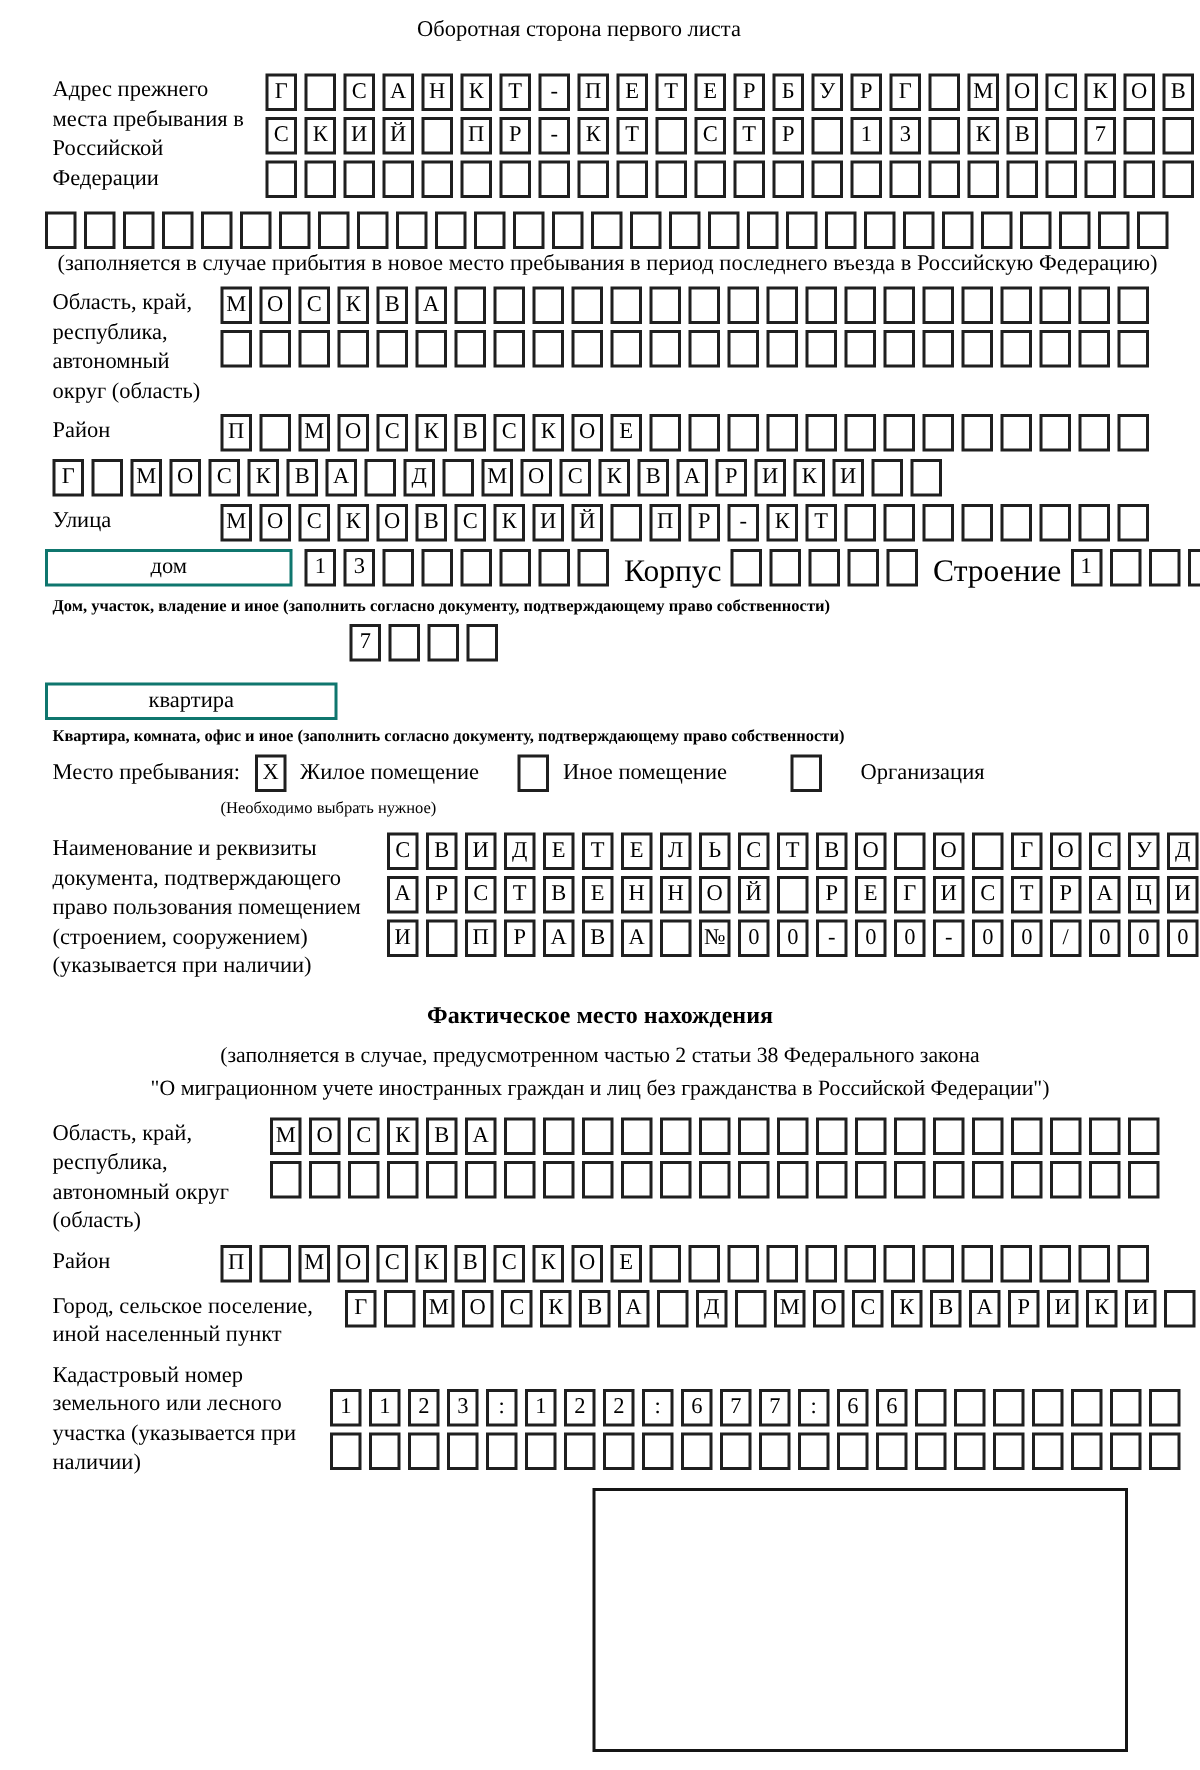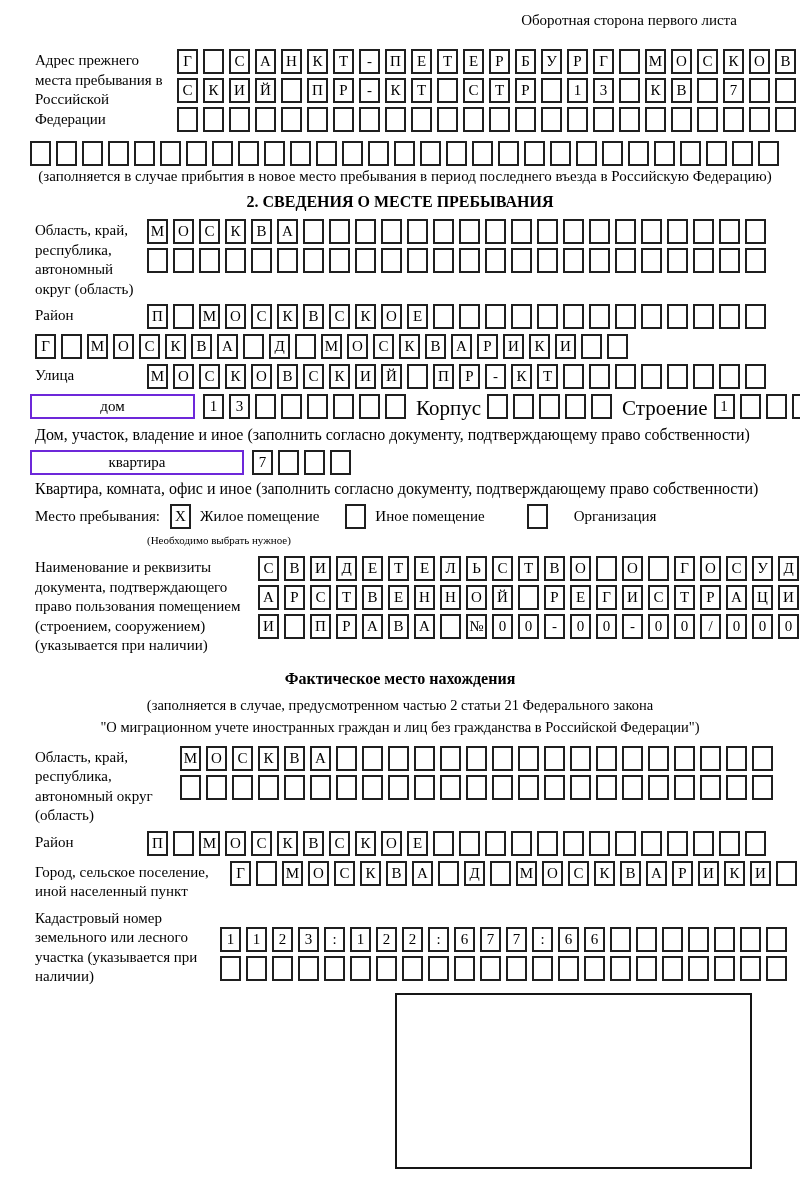--- a/index.html
+++ b/index.html
@@ -1,32 +1,32 @@
 <!DOCTYPE html>
 <html lang="ru"><head>
 <meta charset="utf-8">
 <style>
   html,body{margin:0;padding:0;background:#fff;}
   body{width:800px;height:1180px;color:#000;font-family:"Liberation Serif","DejaVu Serif",serif;position:relative;overflow:hidden;}
   .page{padding:12px 5px 0 35px;}
-  .corner{ text-align:right; padding-right:58px; font-size:15px; margin-bottom:20px;font-family:Liberation Serif, serif;}
+  .corner{ text-align:center; padding-right:58px; font-size:15px; margin-bottom:20px;font-family:Liberation Serif, serif;}
   .line{display:flex;align-items:flex-start;margin-bottom:5px;}
   .lbl{font-size:15px;line-height:1.3;flex:0 0 auto;padding-top:2px;}
   .w142{width:142px;} .w112{width:112px;} .w137{width:137px;} .w145{width:145px;}
   .w195{width:195px;} .w185{width:185px;} .w223{width:223px;}
   .stack > .boxes{margin-bottom:4px;}
   .boxes{display:flex;gap:5px;flex-wrap:nowrap;}
   .cbox{display:inline-flex;align-items:center;justify-content:center;flex:0 0 auto;
         width:21px;height:25px;box-sizing:border-box;border:2px solid #1f1f1f;
         font-size:15px;line-height:1;background:#fff;}
   .widebox{display:inline-flex;align-items:center;justify-content:center;height:25px;
-        box-sizing:border-box;border:2px solid #6d28d9;font-size:15px;flex:0 0 auto;}
-  .w165{width:165px;} .w205{width:214px;}
+        box-sizing:border-box;border:2px solid #0f766e;font-size:15px;flex:0 0 auto;}
+  .w165{width:165px;} .w205{width:195px;margin-top:39px;}
   .note{font-size:15px;text-align:center;margin:2px 0 6px 0;padding-right:20px;}
-  .note-left{font-size:16px;margin:0 0 6px 0;}
+  .note-left{font-size:11px;margin:0 0 6px 0;font-weight:bold;}
   .title{font-size:16px;font-weight:bold;text-align:center;margin:8px 0 8px 0;padding-right:30px;}
   .midlbl{font-size:21px;padding:2px 6px 0 10px;flex:0 0 auto;}
   .inline-row{align-items:flex-start;}
   .stay{align-items:center;margin-top:6px;}
   .stay .opt{font-size:15px;margin:0 0 0 9px;}
   .stay .gap24{margin-left:26px;} .stay .gap40{margin-left:42px;}
   .stay .lbl-inline{font-size:15px;margin-right:10px;}
   .choose-note{font-size:11px;margin:2px 0 10px 112px;}
   .fullrow{margin-left:-5px;margin-bottom:2px;}
   .subnote{font-size:14.5px;text-align:center;margin:0 0 3px 0;padding-right:30px;line-height:1.35;}
@@ -149,21 +149,20 @@
       <span class="cbox"></span>
       <span class="cbox"></span>
       <span class="cbox"></span>
       <span class="cbox"></span>
       <span class="cbox"></span>
       <span class="cbox"></span>
       <span class="cbox"></span>
     </div>
   <div class="note">(заполняется в случае прибытия в новое место пребывания в период последнего въезда в Российскую Федерацию)</div>
 
-  <div class="title">2. СВЕДЕНИЯ О МЕСТЕ ПРЕБЫВАНИЯ</div>
 
   <div class="line">
     <div class="lbl w112">Область, край, республика, автономный округ (область)</div>
     <div class="stack">
       <div class="boxes">
           <span class="cbox">М</span>
           <span class="cbox">О</span>
           <span class="cbox">С</span>
           <span class="cbox">К</span>
           <span class="cbox">В</span>
@@ -425,21 +424,21 @@
           <span class="cbox">0</span>
           <span class="cbox">/</span>
           <span class="cbox">0</span>
           <span class="cbox">0</span>
           <span class="cbox">0</span>
         </div>
     </div>
   </div>
 
   <div class="title" style="margin-top:14px;">Фактическое место нахождения</div>
-  <div class="subnote">(заполняется в случае, предусмотренном частью 2 статьи 21 Федерального закона</div>
+  <div class="subnote">(заполняется в случае, предусмотренном частью 2 статьи 38 Федерального закона</div>
   <div class="subnote" style="margin-bottom:8px;">"О миграционном учете иностранных граждан и лиц без гражданства в Российской Федерации")</div>
 
   <div class="line">
     <div class="lbl w145">Область, край, республика, автономный округ (область)</div>
     <div class="stack">
       <div class="boxes">
           <span class="cbox">М</span>
           <span class="cbox">О</span>
           <span class="cbox">С</span>
           <span class="cbox">К</span>

